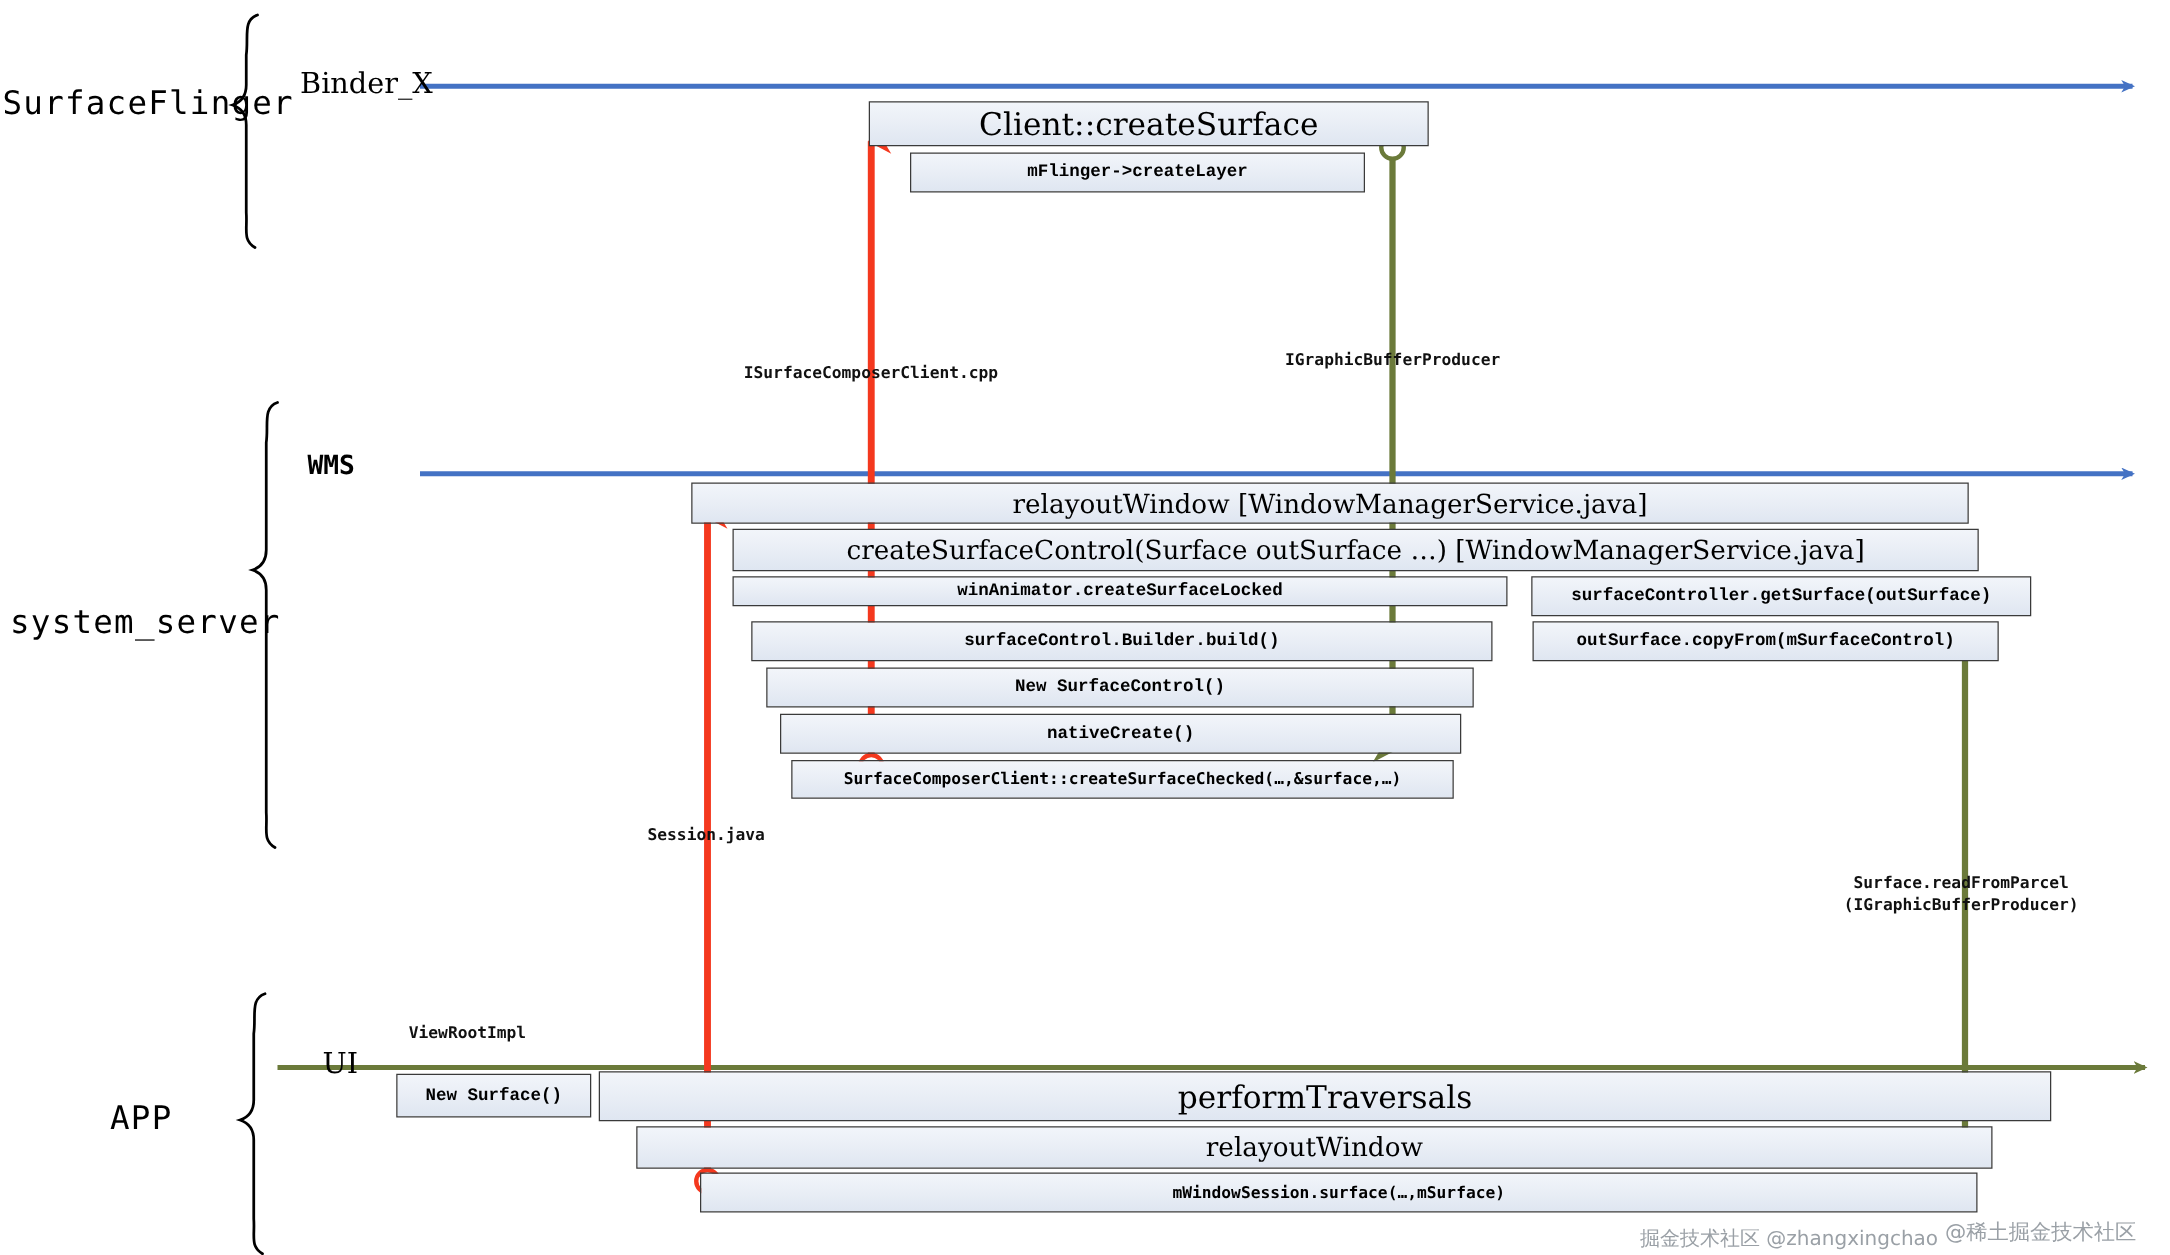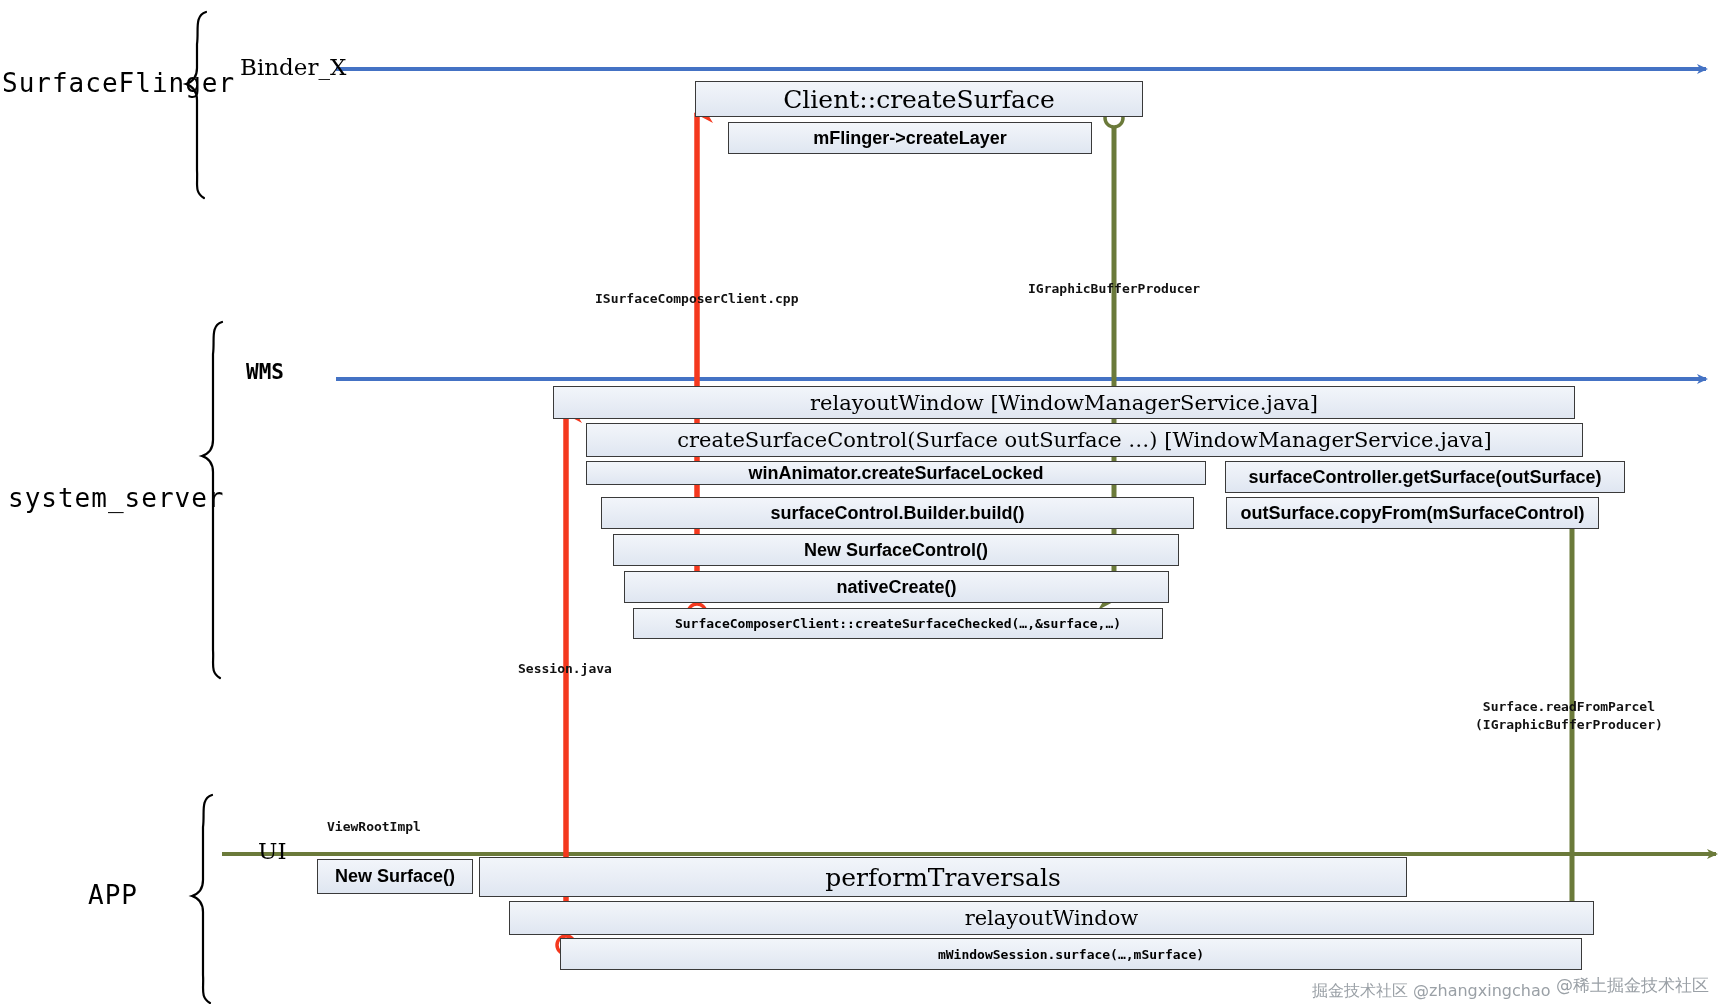--- a/index.html
+++ b/index.html
@@ -19,21 +19,21 @@
   .lane-label.serif-thin{font-family:"DejaVu Serif",serif;font-weight:normal;font-size:23px;}
 
   
   .box{position:absolute;box-sizing:border-box;
        border:1.5px solid #3a3a3a;
        background:linear-gradient(180deg,#f2f5fa 0%,#e8edf5 55%,#dfe6f1 100%);
        display:flex;align-items:center;justify-content:center;
        text-align:center;white-space:nowrap;overflow:hidden;color:#000;}
   .box.big{font-family:"DejaVu Serif",serif;font-size:25px;}
   .box.mid{font-family:"DejaVu Serif",serif;font-size:21px;}
-  .box.smallish{font-family:Liberation Sans, sans-serif;font-weight:bold;font-size:18px;}
+  .box.smallish{font-family:Liberation Mono, monospace;font-weight:bold;font-size:14px;}
   .box.tiny{font-family:"DejaVu Sans Mono",monospace;font-weight:bold;font-size:13px;}
 
   
   .note{position:absolute;font-family:"DejaVu Sans Mono",monospace;
         font-weight:bold;font-size:13px;white-space:nowrap;color:#111;line-height:1.35;}
   .note.center{text-align:center;}
 
   
   .wm{position:absolute;white-space:nowrap;color:#9aa0a6;
       font-family:"DejaVu Sans",sans-serif;}
@@ -107,21 +107,21 @@
   <div class="box mid" style="left:586px;top:423px;width:997px;height:34px;">createSurfaceControl(Surface outSurface  …)   [WindowManagerService.java]</div>
   <div class="box smallish" style="left:586px;top:461px;width:620px;height:24px;">winAnimator.createSurfaceLocked</div>
   <div class="box smallish" style="left:1225px;top:461px;width:400px;height:32px;">surfaceController.getSurface(outSurface)</div>
   <div class="box smallish" style="left:601px;top:497px;width:593px;height:32px;">surfaceControl.Builder.build()</div>
   <div class="box smallish" style="left:1226px;top:497px;width:373px;height:32px;">outSurface.copyFrom(mSurfaceControl)</div>
   <div class="box smallish" style="left:613px;top:534px;width:566px;height:32px;">New SurfaceControl()</div>
   <div class="box smallish" style="left:624px;top:571px;width:545px;height:32px;">nativeCreate()</div>
   <div class="box tiny" style="left:633px;top:608px;width:530px;height:31px;">SurfaceComposerClient::createSurfaceChecked(…,&amp;surface,…)</div>
 
   <div class="box smallish" style="left:317px;top:859px;width:156px;height:35px;">New Surface()</div>
-  <div class="box big" style="left:479px;top:857px;width:928px;height:40px;text-align:right;">performTraversals</div>
+  <div class="box big" style="left:479px;top:857px;width:1162px;height:40px;text-align:right;">performTraversals</div>
   <div class="box mid" style="left:509px;top:901px;width:1085px;height:34px;">relayoutWindow</div>
   <div class="box tiny" style="left:560px;top:938px;width:1022px;height:32px;">mWindowSession.surface(…,mSurface)</div>
 
   <div class="note" style="left:595px;top:290px;">ISurfaceComposerClient.cpp</div>
   <div class="note" style="left:1028px;top:280px;">IGraphicBufferProducer</div>
   <div class="note" style="left:518px;top:660px;">Session.java</div>
   <div class="note center" style="left:1475px;top:698px;">
     <div>Surface.readFromParcel</div>
     <div>(IGraphicBufferProducer)</div>
   </div>

